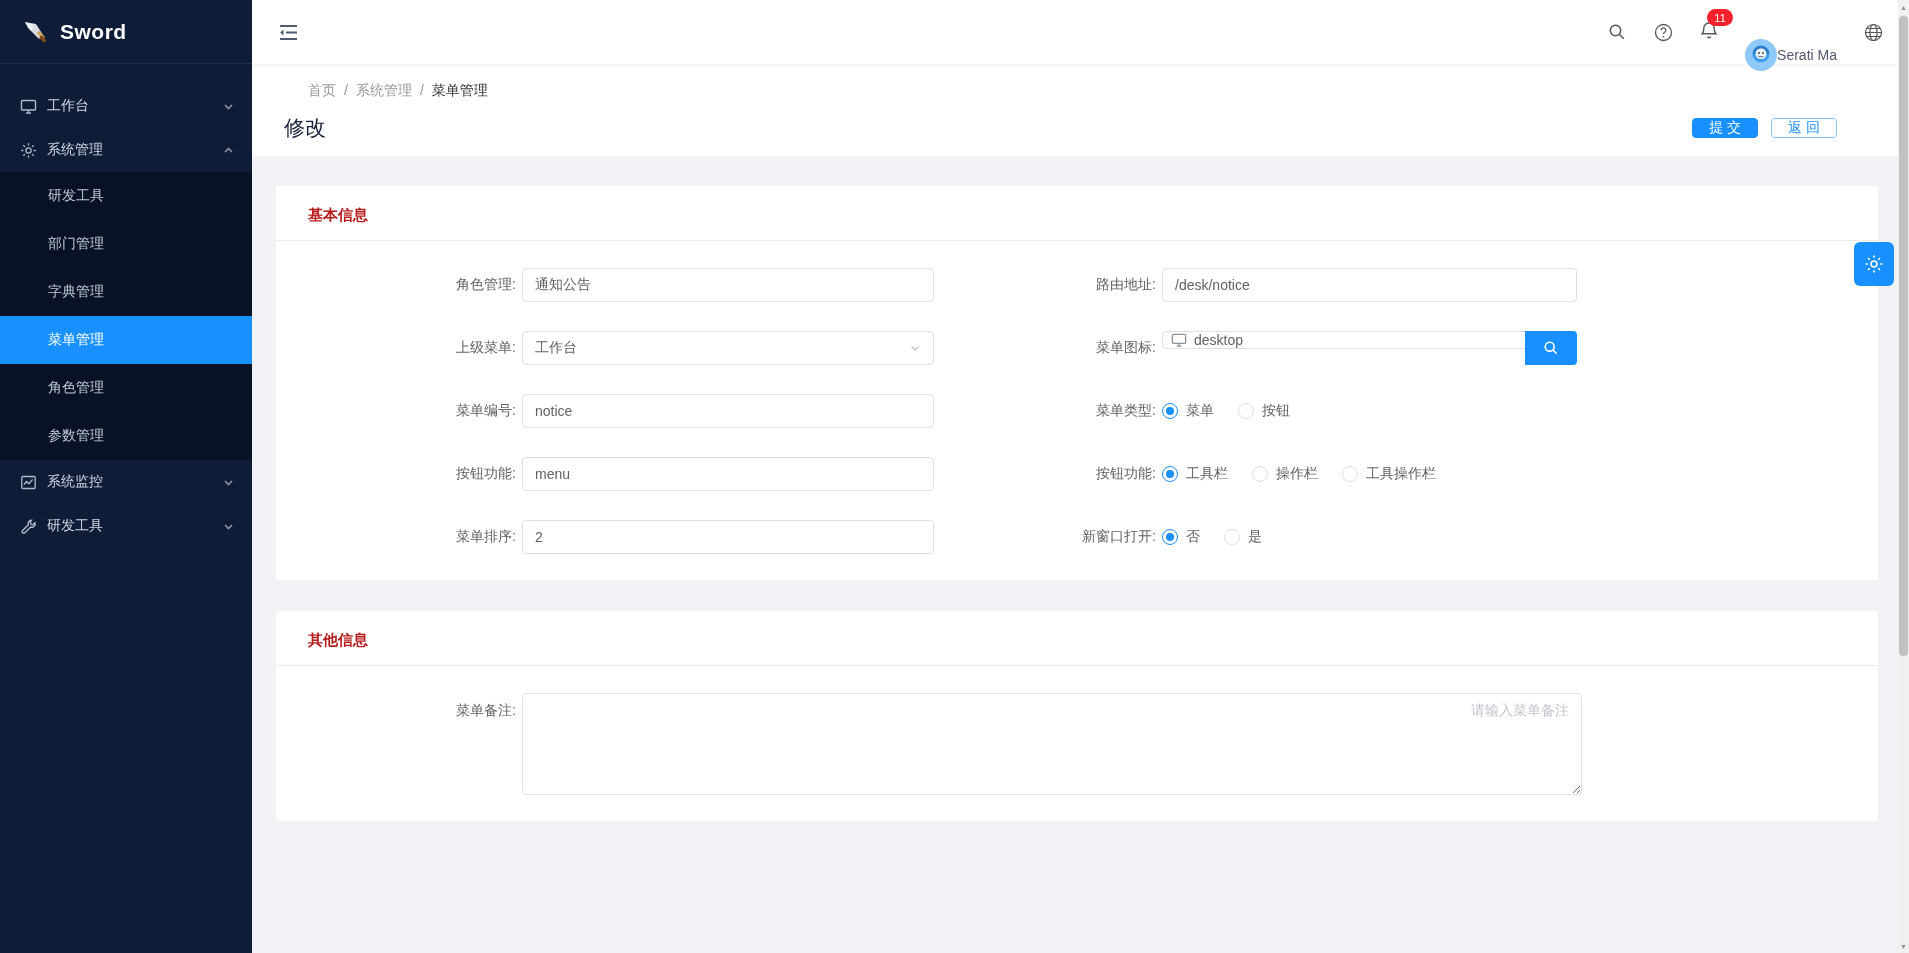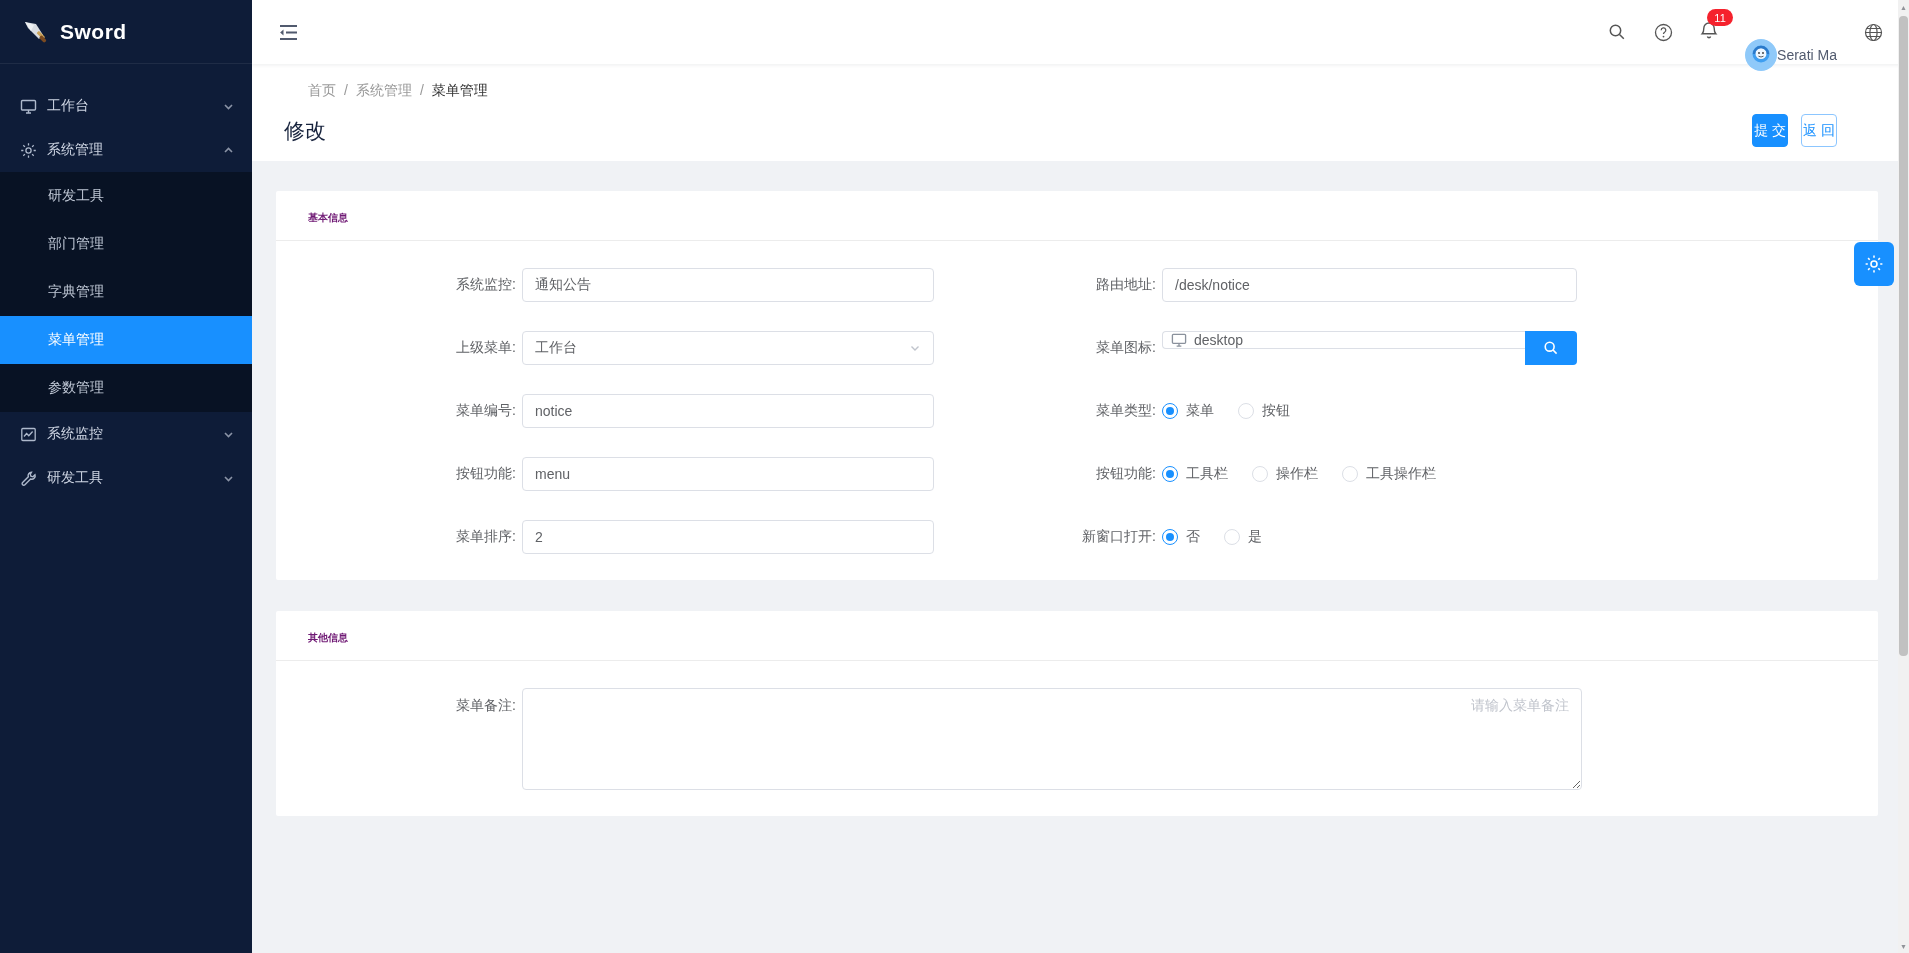--- a/index.html
+++ b/index.html
@@ -42,29 +42,29 @@
             display:inline-flex; align-items:center; justify-content:center; }
   .user-name { color:#515a6e; }
   
   .page-header { background:#ffffff; padding:18px 32px 14px 32px; }
   .breadcrumb { font-size:14px; color:#999; display:flex; gap:8px;margin-left:24px; }
   .breadcrumb .crumb { cursor:pointer; }
   .breadcrumb .crumb.last { color:#333; cursor:default; }
   .ph-row { display:flex; align-items:center; margin-top:14px; }
   .page-title { font-size:21px; color:#17233d; font-weight:500; }
   .ph-actions { margin-left:auto; display:flex; gap:13px; padding-right:40px; }
-  .btn { height:33px; padding:0 1px; border-radius:4px; font-size:14px; cursor:pointer;
+  .btn { height:20px; padding:0 16px; border-radius:4px; font-size:14px; cursor:pointer;
          display:inline-flex; align-items:center; justify-content:center; border:1px solid transparent; }
   .btn-primary { background:#1890ff; color:#ffffff; border-color:#1890ff; }
   .btn-ghost { background:#ffffff; color:#1890ff; border-color:#8cc6ff; }
   
   .content { flex:1; padding:30px 31px 0 24px; overflow:hidden; }
   .card { background:#ffffff; border-radius:2px; padding:20px 32px 26px; }
   .card + .card { margin-top:31px; }
-  .card-title { font-size:10px; color:#701a75; font-weight:600; padding-bottom:15px; }
+  .card-title { font-size:15px; color:#b91c1c; font-weight:600; padding-bottom:15px; }
   .divider { height:1px; background:#ececec; margin:0 -32px; }
   .form { padding-top:27px; }
   .form-row { display:flex; align-items:center; margin-bottom:29px; height:34px; }
   .form-row:last-child { margin-bottom:0; }
   .f-label { width:208px; text-align:right; padding-right:0; color:#606266; white-space:nowrap; }
   .f-ctrl { margin-left:6px; }
   .r-label { width:222px; text-align:right; color:#606266; white-space:nowrap; }
   .inp { width:412px; height:34px; border:1px solid #dcdfe6; border-radius:4px;
          padding:0 12px; font-size:14px; color:#606266; background:#fff; outline:none;
          font-family:inherit; }
@@ -154,20 +154,23 @@
       <div class="submenu-item">
         <span>部门管理</span>
       </div>
       <div class="submenu-item">
         <span>字典管理</span>
       </div>
       <div class="submenu-item active">
         <span>菜单管理</span>
       </div>
       <div class="submenu-item">
+        <span>角色管理</span>
+      </div>
+      <div class="submenu-item">
         <span>参数管理</span>
       </div>
     </div>
     <div class="menu-item">
       <span class="mi-icon">
         <svg width="17" height="17" viewBox="0 0 17 17" fill="none" stroke="currentColor" stroke-width="1.3">
           <rect x="1.8" y="2.5" width="13.4" height="12" rx="1"></rect>
             <path d="M4 10.5l2.6-3 2.2 2.2 3.8-4.2"></path>
         </svg>
       </span>
@@ -267,21 +270,21 @@
     </div>
   </div>
 
   <div class="content">
 
     <section class="card">
       <div class="card-title">基本信息</div>
       <div class="divider"></div>
       <div class="form">
         <div class="form-row">
-          <span class="f-label">系统监控:</span>
+          <span class="f-label">角色管理:</span>
           <input class="inp f-ctrl" value="通知公告" style="">
           <span class="r-label">路由地址:</span>
           <input class="inp inp-r f-ctrl" value="/desk/notice" style="">
         </div>
 
         <div class="form-row">
           <span class="f-label">上级菜单:</span>
           <div class="select f-ctrl">
             <span>工作台</span>
             <span class="sel-arrow">

